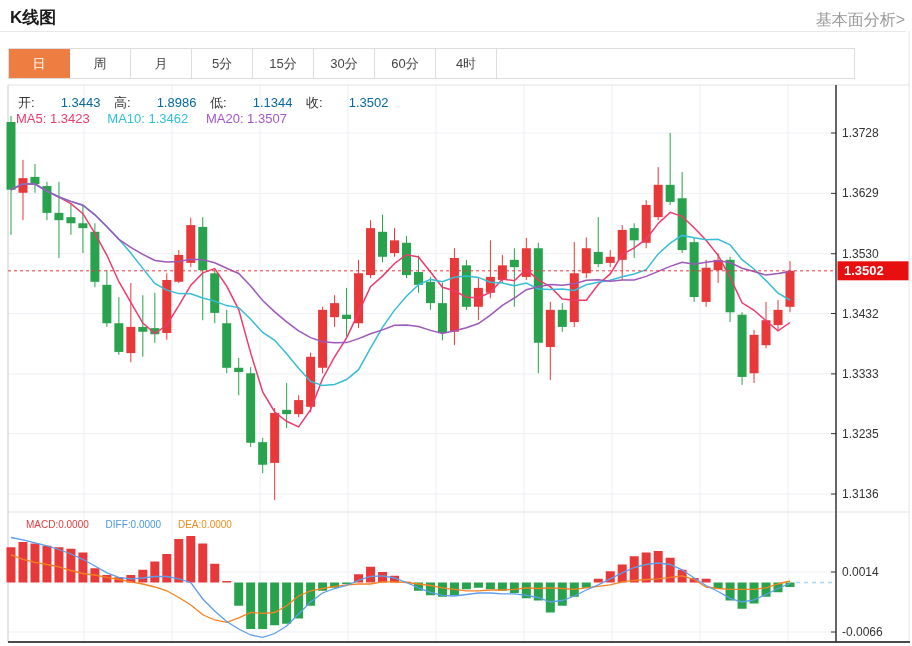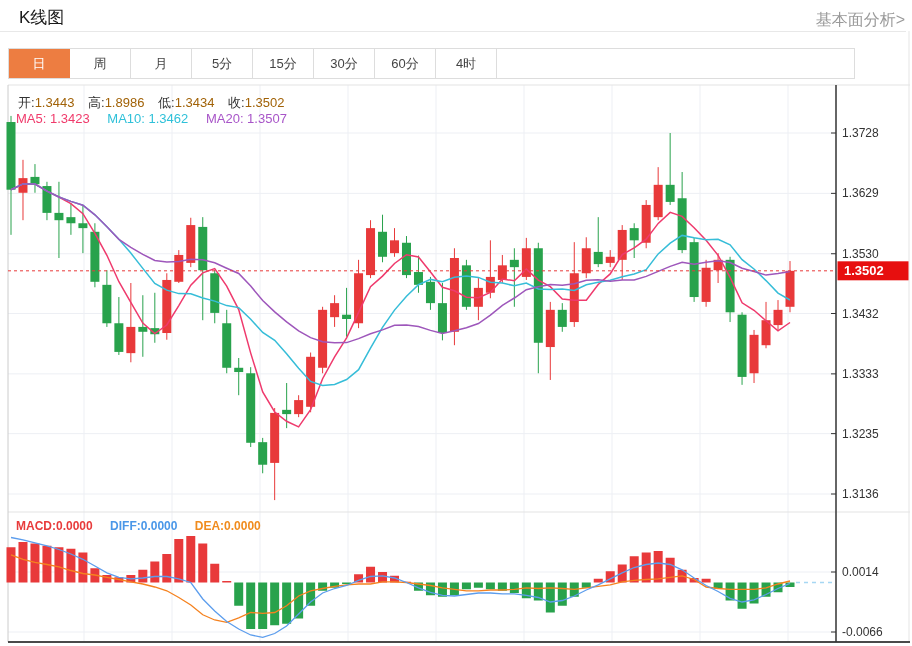--- a/index.html
+++ b/index.html
@@ -1,31 +1,31 @@
 <!DOCTYPE html>
 <html><head>
 <meta charset="utf-8">
 <style>
   html,body{margin:0;padding:0;background:#ffffff;}
   body{font-family:"Liberation Sans","DejaVu Sans",sans-serif;}
   #stage{position:relative;width:912px;height:646px;background:#fff;overflow:hidden;}
-  .page-title{position:absolute;left:10px;top:6px;font-size:17px;font-weight:normal;color:#1a1a1a;margin-left:9px;}
+  .page-title{position:absolute;left:10px;top:6px;font-size:17px;font-weight:bold;color:#1a1a1a;}
   .fund-link{position:absolute;right:7px;top:10px;font-size:16px;color:#999;cursor:pointer;text-decoration:none;}
   .top-divider{position:absolute;left:0;top:31px;width:906px;height:1px;background:#e8e8e8;}
   .tabbar{position:absolute;left:8px;top:48px;width:847px;height:31px;border:1px solid #ddd;box-sizing:border-box;display:flex;background:#fff;}
   .tab{width:61px;height:100%;display:flex;align-items:center;justify-content:center;font-size:13px;color:#444;border-right:1px solid #ddd;box-sizing:border-box;cursor:pointer;background:#fff;}
   .tab.selected{background:#ed7d41;color:#fff;border-right-color:#ed7d41;}
   .tab-filler{flex:1;}
   .readout-ohlc{position:absolute;left:18px;top:94px;font-size:13px;color:#333;z-index:5;white-space:nowrap;}
-  .readout-ohlc .val{color:#a16207;margin-right:10px;}
+  .readout-ohlc .val{color:#0369a1;margin-right:10px;margin-left:26px;}
   .readout-ma{position:absolute;left:16px;top:111px;font-size:13px;z-index:5;white-space:nowrap;}
   .ma5{color:#f03a6b;margin-right:14px;}
   .ma10{color:#2fc1d9;margin-right:14px;}
   .ma20{color:#a855c8;}
-  .readout-macd{position:absolute;left:16px;top:519px;font-size:12px;z-index:5;white-space:nowrap;font-weight:bold;}
+  .readout-macd{position:absolute;left:26px;top:519px;font-size:10px;z-index:5;white-space:nowrap;}
   .macd-l{color:#e83b3b;margin-right:14px;}
   .diff-l{color:#4a97e8;margin-right:14px;}
   .dea-l{color:#f08c1e;}
   svg{position:absolute;left:0;top:0;}
 </style>
 </head>
 <body>
 
 <div id="stage">
 
@@ -307,21 +307,21 @@
         <line x1="831" y1="572" x2="836" y2="572" stroke="#333333" stroke-width="1"></line>
         <text x="842" y="576" font-size="12" fill="#333">0.0014</text>
         <line x1="831" y1="632" x2="836" y2="632" stroke="#333333" stroke-width="1"></line>
         <text x="842" y="636" font-size="12" fill="#333">-0.0066</text>
       </g>
     </svg>
 
   <div class="readout-ohlc">
     <span>开:</span><span class="val">1.3443</span>
     <span>高:</span><span class="val">1.8986</span>
-    <span>低:</span><span class="val">1.3434</span>
+    <span>低:</span><span class="val">1.1344</span>
     <span>收:</span><span class="val">1.3502</span>
   </div>
 
   <div class="readout-ma">
     <span class="ma5">MA5: 1.3423</span>
     <span class="ma10">MA10: 1.3462</span>
     <span class="ma20">MA20: 1.3507</span>
   </div>
 
   <div class="readout-macd">

